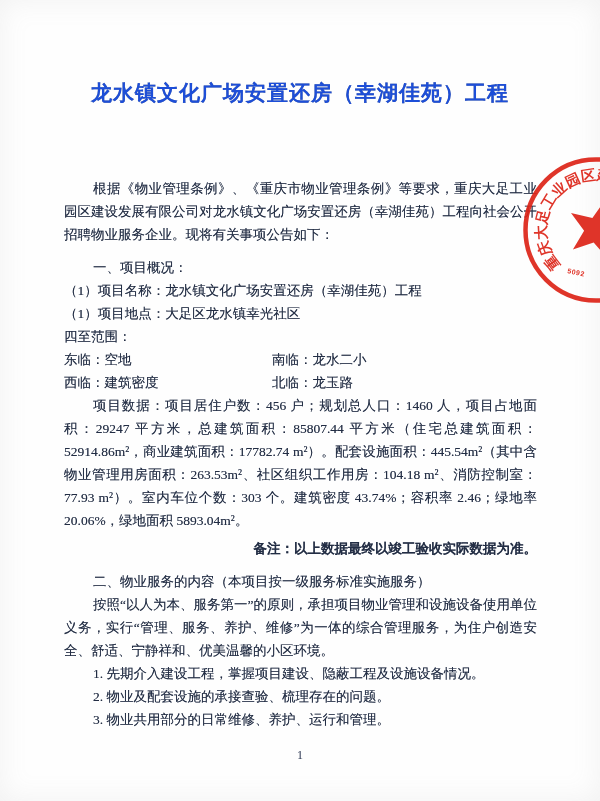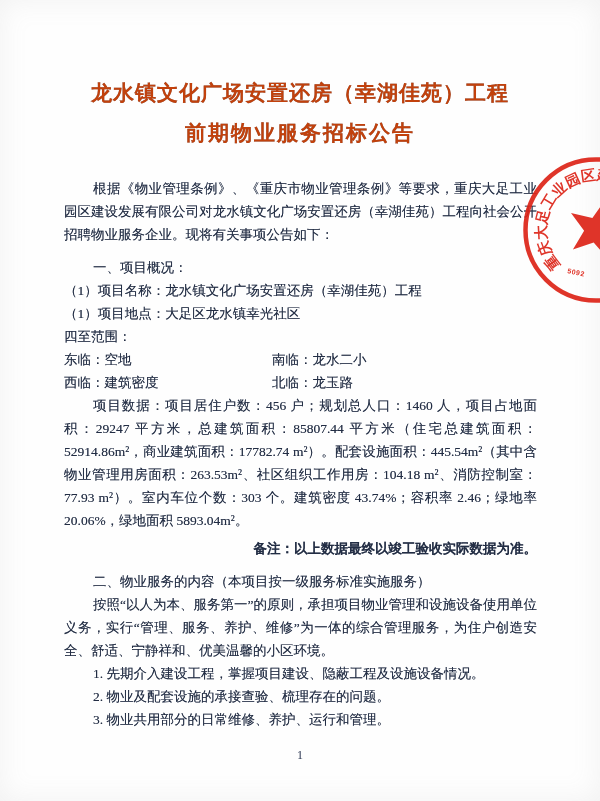--- a/index.html
+++ b/index.html
@@ -12,21 +12,21 @@
     color: #222d44;
     box-shadow: inset 0 0 28px rgba(150,150,150,0.12);
   }
   .title {
     position: absolute; left: 0; right: 0;
     text-align: center;
     font-family: "Liberation Sans", sans-serif;
     font-weight: 700;
     font-size: 21px; line-height: 30px;
     letter-spacing: 1px;
-    color: #c2410c;
+    color: #1d4ed8;
     text-shadow: 0 0 0.5px rgba(30,41,64,0.55);
   }
   .title-1 { top: 78px; }
   .title-2 { top: 118px; letter-spacing: 2px; }
   .flow {
     position: absolute; left: 64px; top: 177px; width: 473px;
     font-size: 13.5px; line-height: 23px;
     text-align: justify;
     text-shadow: 0 0 0.4px rgba(34,45,68,0.5);
   }
@@ -60,21 +60,20 @@
     font-family: "Liberation Sans", sans-serif;
     font-weight: 700;
   }
 </style>
 </head>
 <body>
 
 <div class="page">
 
   <div class="title title-1">龙水镇文化广场安置还房（幸湖佳苑）工程</div>
-  <div class="title title-2">前期物业服务招标公告</div>
 
   <div class="flow">
     <p class="indent">根据《物业管理条例》、《重庆市物业管理条例》等要求，重庆大足工业园区建设发展有限公司对龙水镇文化广场安置还房（幸湖佳苑）工程向社会公开招聘物业服务企业。现将有关事项公告如下：</p>
 
     <h3 class="sec-heading indent">一、项目概况：</h3>
     <div class="pad21">（1）项目名称：龙水镇文化广场安置还房（幸湖佳苑）工程</div>
     <div class="pad21">（1）项目地点：大足区龙水镇幸光社区</div>
     <div>四至范围：</div>
 
     <div class="scope-row pad21">

